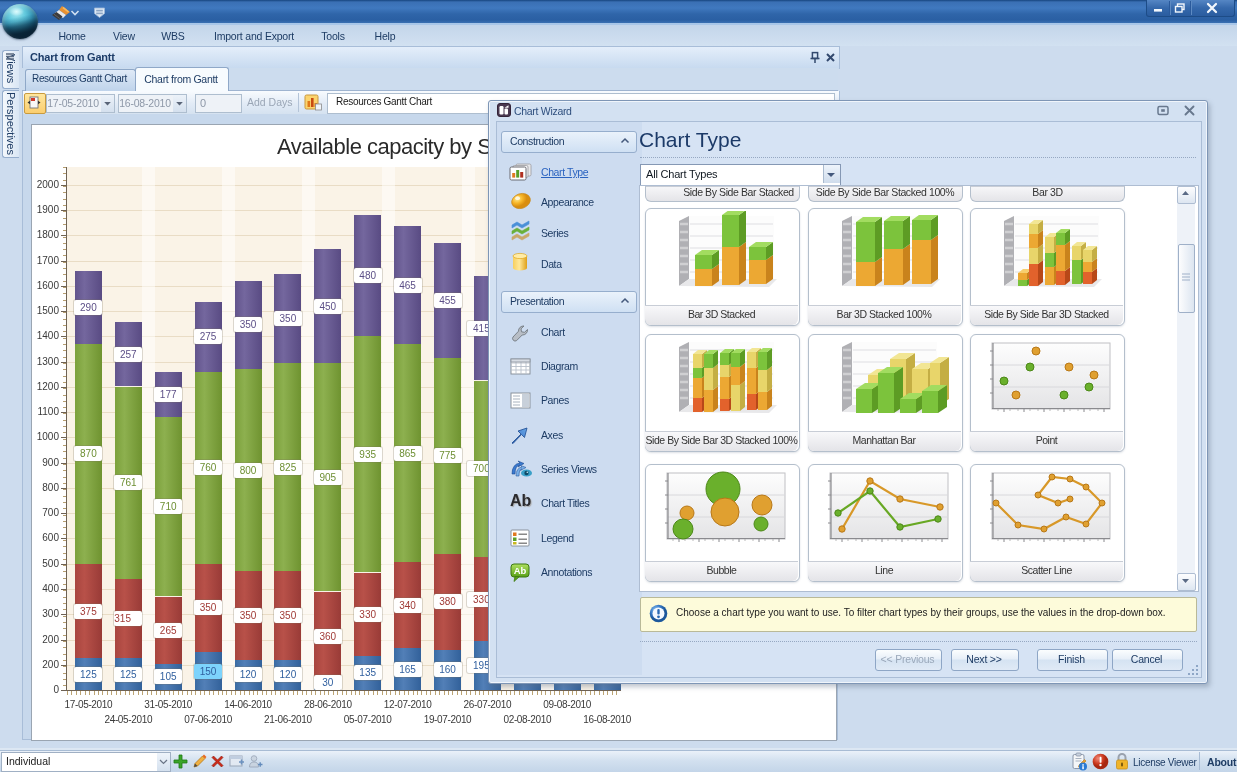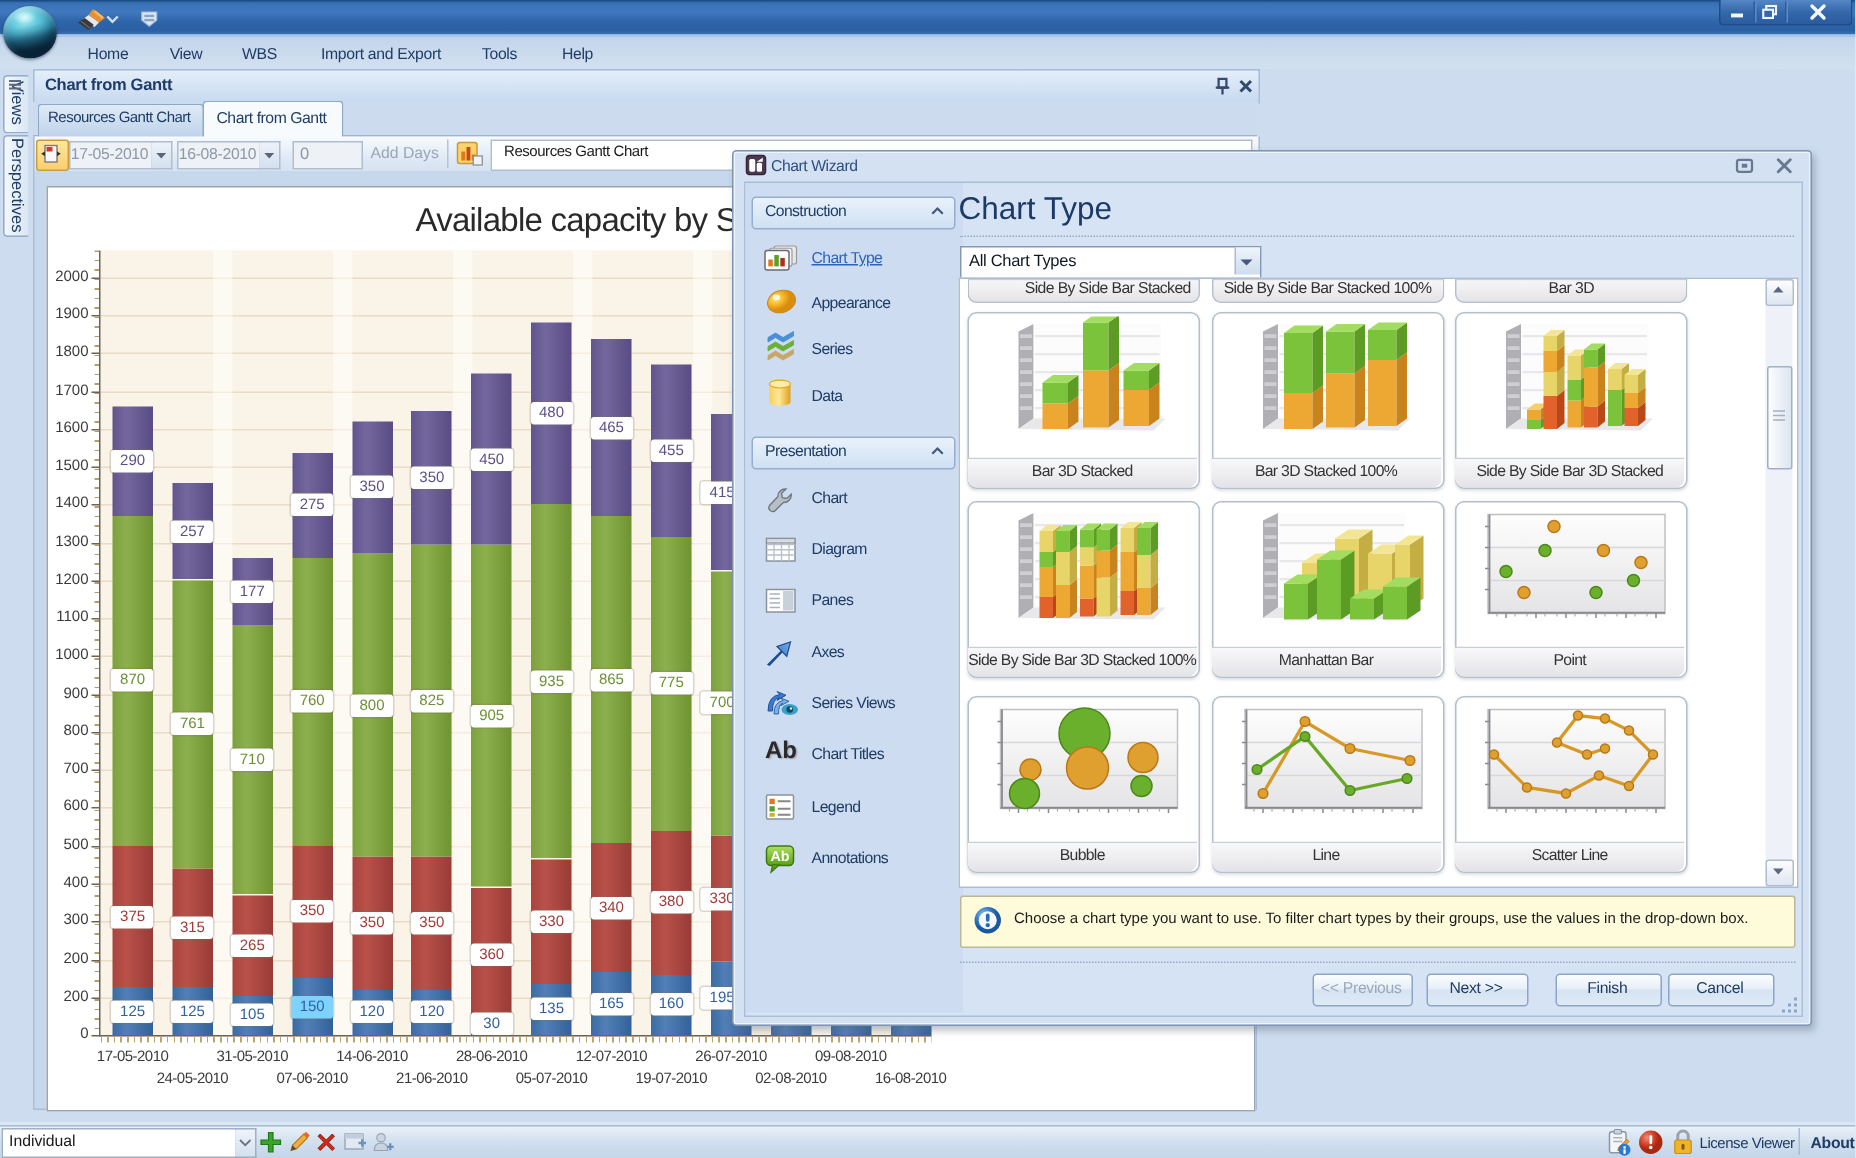--- a/index.html
+++ b/index.html
@@ -253,21 +253,21 @@
 <div class="ab" style="left:447.5px;top:713.5px;width:70px;margin-left:-35px;text-align:center;font-size:10px;letter-spacing:-0.35px;color:#3a3a3a">19-07-2010</div>
 <div class="ab" style="left:487.4px;top:699.0px;width:70px;margin-left:-35px;text-align:center;font-size:10px;letter-spacing:-0.35px;color:#3a3a3a">26-07-2010</div>
 <div class="ab" style="left:527.3px;top:713.5px;width:70px;margin-left:-35px;text-align:center;font-size:10px;letter-spacing:-0.35px;color:#3a3a3a">02-08-2010</div>
 <div class="ab" style="left:567.2px;top:699.0px;width:70px;margin-left:-35px;text-align:center;font-size:10px;letter-spacing:-0.35px;color:#3a3a3a">09-08-2010</div>
 <div class="ab" style="left:607.1px;top:713.5px;width:70px;margin-left:-35px;text-align:center;font-size:10px;letter-spacing:-0.35px;color:#3a3a3a">16-08-2010</div>
 <div class="ab" style="left:74.4px;top:666.7px;width:28px;height:15px;background:#fff;border-radius:2px;box-shadow:0 0 0 1px rgba(120,110,90,.25);font-size:10px;line-height:15px;text-align:center;color:#31609f">125</div>
 <div class="ab" style="left:74.4px;top:603.5px;width:28px;height:15px;background:#fff;border-radius:2px;box-shadow:0 0 0 1px rgba(120,110,90,.25);font-size:10px;line-height:15px;text-align:center;color:#a03a36">375</div>
 <div class="ab" style="left:74.4px;top:446.3px;width:28px;height:15px;background:#fff;border-radius:2px;box-shadow:0 0 0 1px rgba(120,110,90,.25);font-size:10px;line-height:15px;text-align:center;color:#6d8f33">870</div>
 <div class="ab" style="left:74.4px;top:299.7px;width:28px;height:15px;background:#fff;border-radius:2px;box-shadow:0 0 0 1px rgba(120,110,90,.25);font-size:10px;line-height:15px;text-align:center;color:#5c4f87">290</div>
 <div class="ab" style="left:114.3px;top:666.7px;width:28px;height:15px;background:#fff;border-radius:2px;box-shadow:0 0 0 1px rgba(120,110,90,.25);font-size:10px;line-height:15px;text-align:center;color:#31609f">125</div>
-<div class="ab" style="left:114.3px;top:611.1px;width:28px;height:15px;background:#fff;border-radius:2px;box-shadow:0 0 0 1px rgba(120,110,90,.25);font-size:10px;line-height:15px;text-align:center;color:#a03a36">315</div>
+<div class="ab" style="left:114.3px;top:611.1px;width:28px;height:15px;background:#fff;border-radius:2px;box-shadow:0 0 0 1px rgba(120,110,90,.25);font-size:10px;line-height:15px;text-align:left;color:#a03a36">315</div>
 <div class="ab" style="left:114.3px;top:475.2px;width:28px;height:15px;background:#fff;border-radius:2px;box-shadow:0 0 0 1px rgba(120,110,90,.25);font-size:10px;line-height:15px;text-align:center;color:#6d8f33">761</div>
 <div class="ab" style="left:114.3px;top:346.6px;width:28px;height:15px;background:#fff;border-radius:2px;box-shadow:0 0 0 1px rgba(120,110,90,.25);font-size:10px;line-height:15px;text-align:center;color:#5c4f87">257</div>
 <div class="ab" style="left:154.2px;top:669.2px;width:28px;height:15px;background:#fff;border-radius:2px;box-shadow:0 0 0 1px rgba(120,110,90,.25);font-size:10px;line-height:15px;text-align:center;color:#31609f">105</div>
 <div class="ab" style="left:154.2px;top:622.5px;width:28px;height:15px;background:#fff;border-radius:2px;box-shadow:0 0 0 1px rgba(120,110,90,.25);font-size:10px;line-height:15px;text-align:center;color:#a03a36">265</div>
 <div class="ab" style="left:154.2px;top:499.3px;width:28px;height:15px;background:#fff;border-radius:2px;box-shadow:0 0 0 1px rgba(120,110,90,.25);font-size:10px;line-height:15px;text-align:center;color:#6d8f33">710</div>
 <div class="ab" style="left:154.2px;top:387.3px;width:28px;height:15px;background:#fff;border-radius:2px;box-shadow:0 0 0 1px rgba(120,110,90,.25);font-size:10px;line-height:15px;text-align:center;color:#5c4f87">177</div>
 <div class="ab" style="left:194.1px;top:663.6px;width:28px;height:15px;background:#7dd3fc;border-radius:2px;box-shadow:0 0 0 1px rgba(120,110,90,.25);font-size:10px;line-height:15px;text-align:center;color:#31609f">150</div>
 <div class="ab" style="left:194.1px;top:600.4px;width:28px;height:15px;background:#fff;border-radius:2px;box-shadow:0 0 0 1px rgba(120,110,90,.25);font-size:10px;line-height:15px;text-align:center;color:#a03a36">350</div>
 <div class="ab" style="left:194.1px;top:460.2px;width:28px;height:15px;background:#fff;border-radius:2px;box-shadow:0 0 0 1px rgba(120,110,90,.25);font-size:10px;line-height:15px;text-align:center;color:#6d8f33">760</div>
 <div class="ab" style="left:194.1px;top:329.4px;width:28px;height:15px;background:#fff;border-radius:2px;box-shadow:0 0 0 1px rgba(120,110,90,.25);font-size:10px;line-height:15px;text-align:center;color:#5c4f87">275</div>

